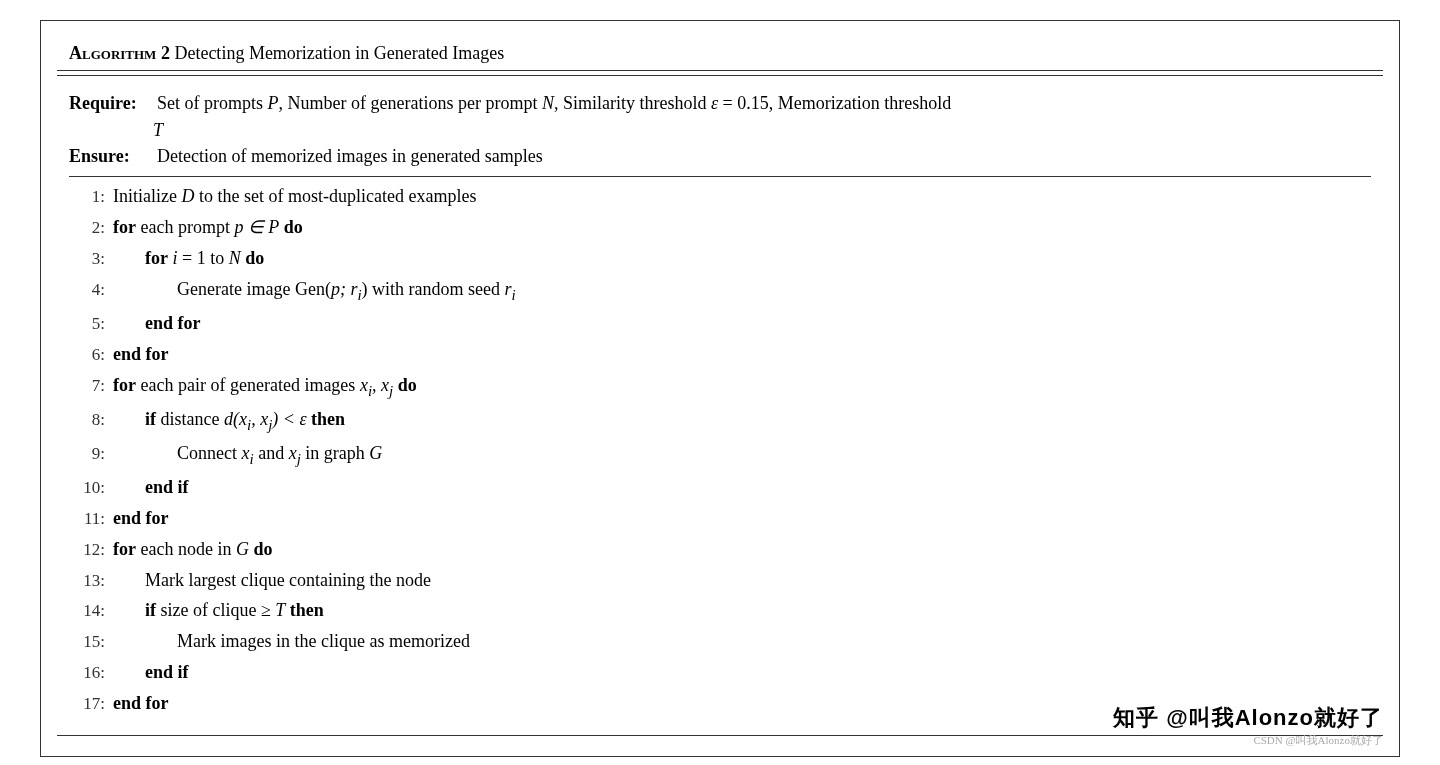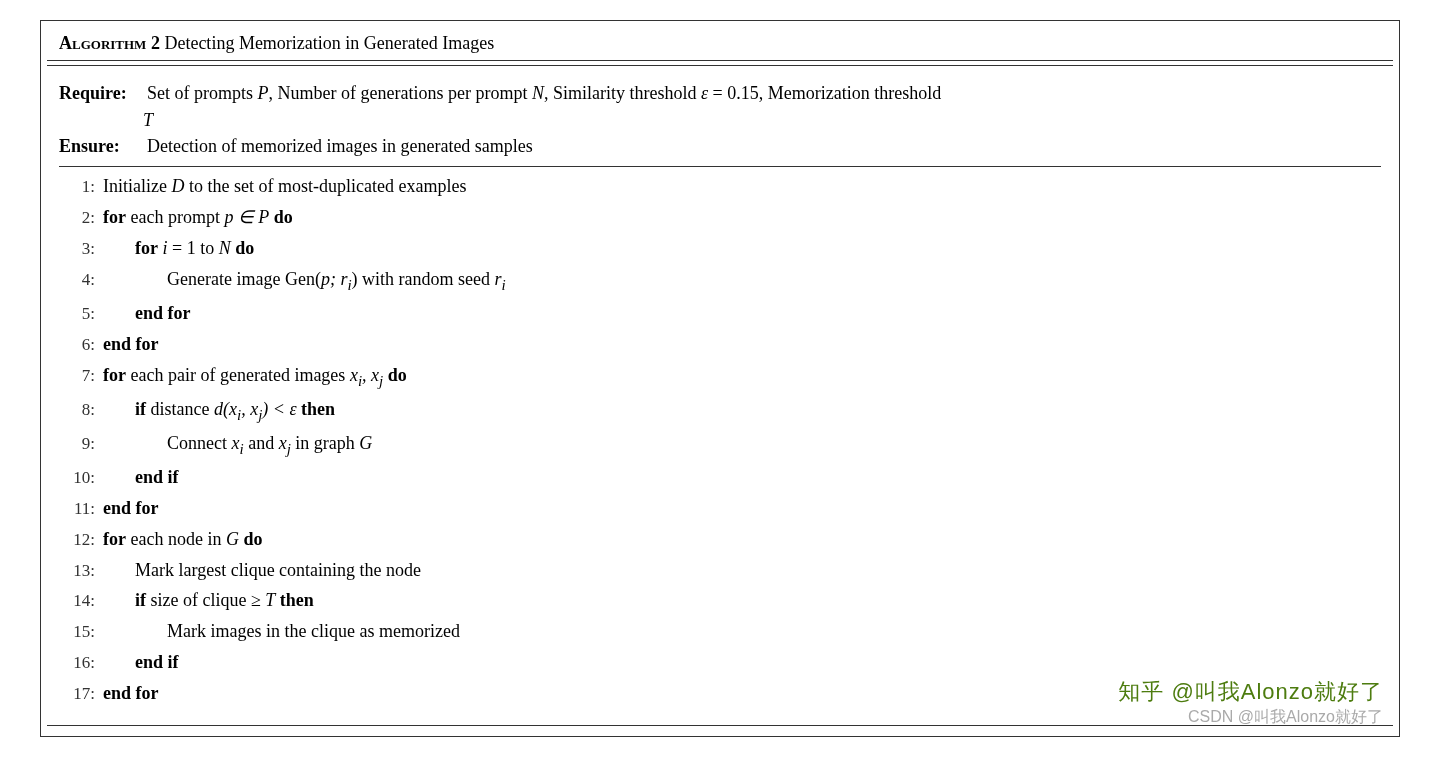--- a/index.html
+++ b/index.html
@@ -17,21 +17,21 @@
       display: flex;
       align-items: flex-start;
       justify-content: center;
       padding: 20px 40px;
       overflow: hidden;
     }
 
     .algorithm-box {
       width: 100%;
       border: 1.5px solid #333;
-      padding: 6px;
+      padding: 16px;
       position: relative;
     }
 
     .algorithm-title-row {
       border-bottom: 1.5px solid #333;
       padding: 6px 12px;
       font-size: 18px;
     }
 
     .algorithm-title-row .algo-label {
@@ -81,31 +81,31 @@
 
     .watermark-area {
       position: absolute;
       bottom: 8px;
       right: 16px;
       text-align: right;
     }
 
     .watermark-zhihu {
       font-size: 22px;
-      font-weight: normal;
-      color: #4d7c0f;
+      font-weight: bold;
+      color: #000000;
       font-family: 'Microsoft YaHei', 'SimHei', sans-serif;
       letter-spacing: 1px;
       margin-top: 36px;
     }
 
     .watermark-csdn {
-      font-size: 16px;
+      font-size: 11px;
       color: #aaa;
-      font-family: Liberation Sans, sans-serif;
+      font-family: Liberation Serif, serif;
     }
 
     .require-line, .ensure-line {
       display: flex;
       align-items: center;
       line-height: 1.75;
     }
 
     .req-label {
       font-weight: bold;

